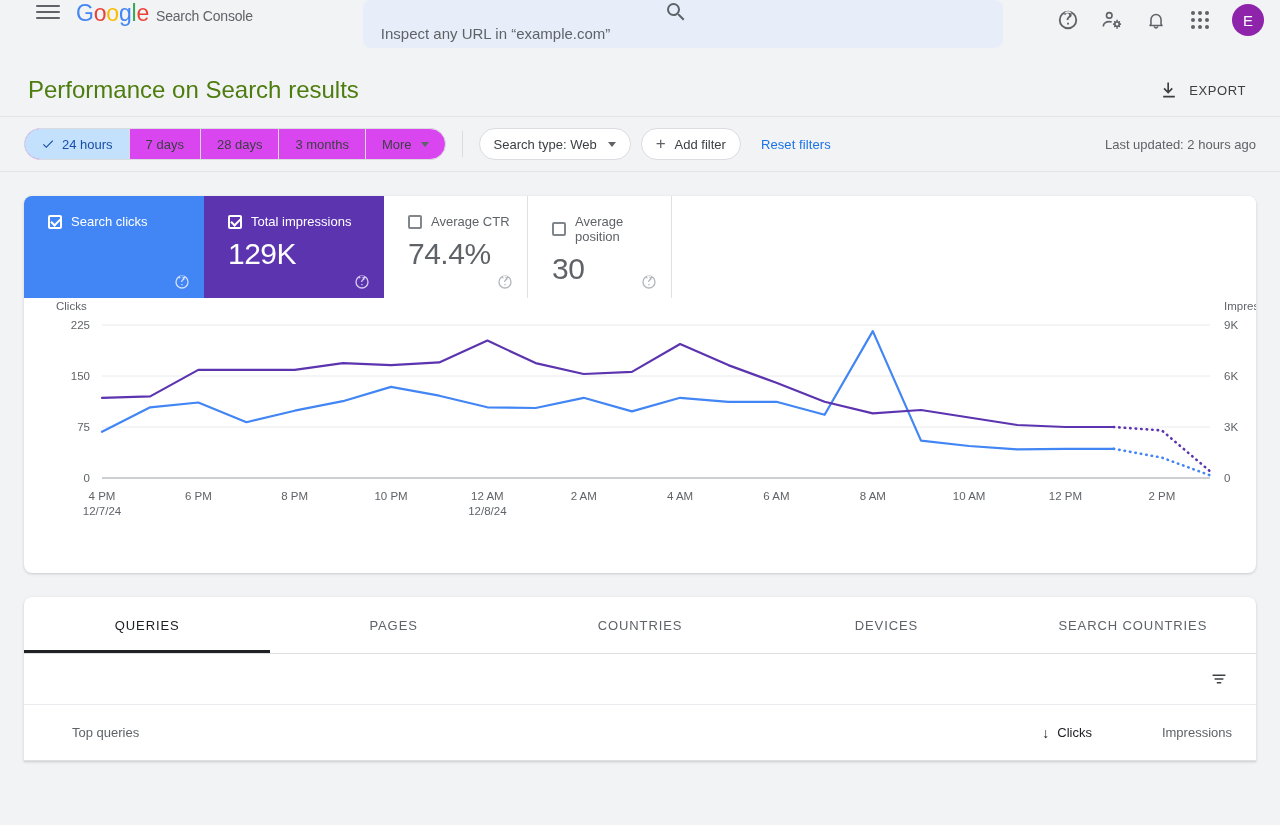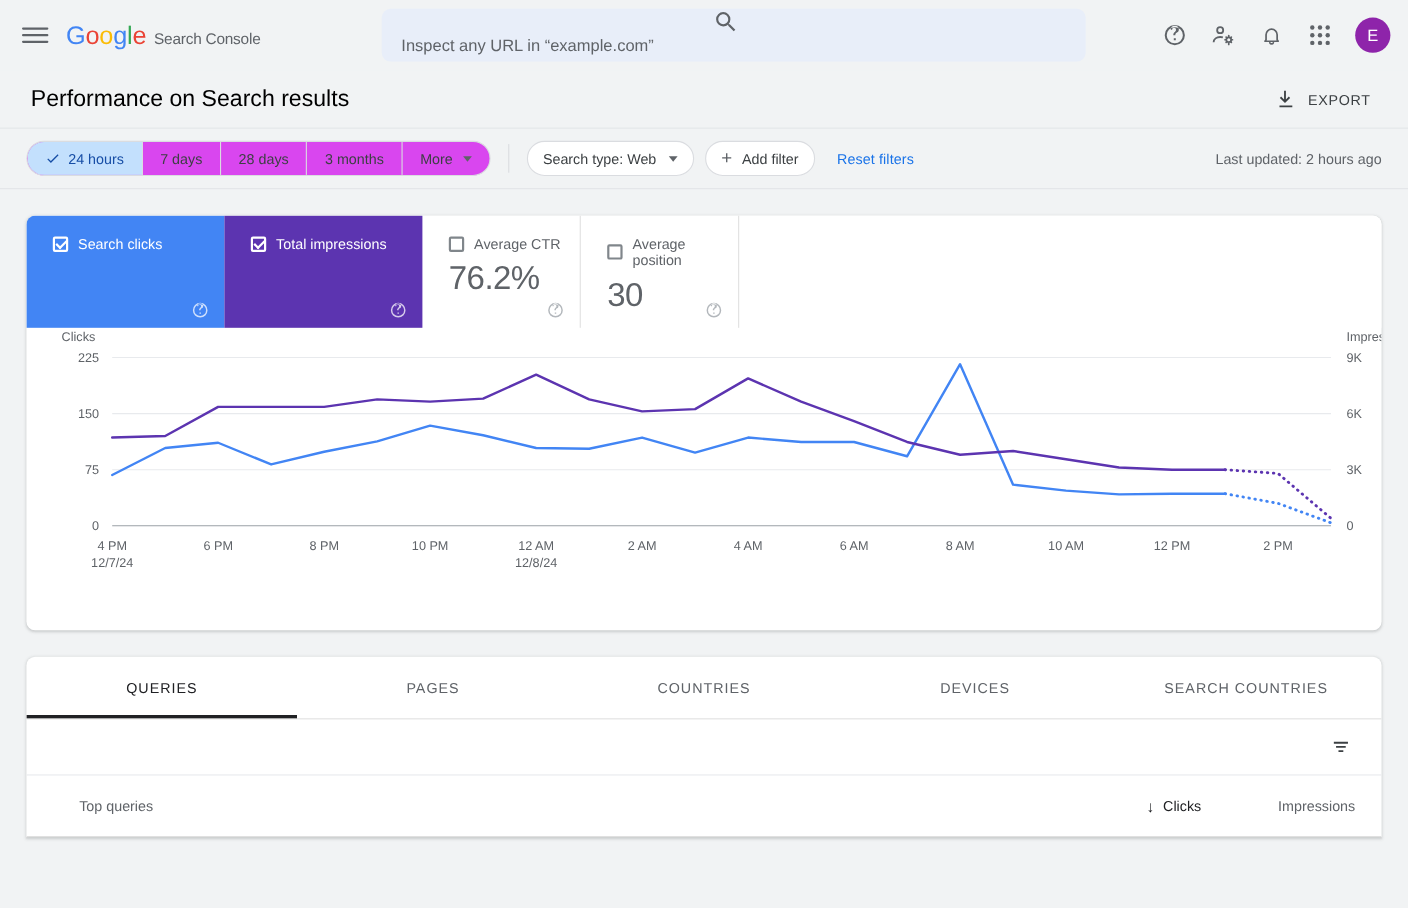--- a/index.html
+++ b/index.html
@@ -9,22 +9,22 @@
     background: #f1f3f4;
     font-family: "Liberation Sans", sans-serif;
     color: #202124;
     overflow: hidden;
   }
 
   
   .header {
     height: 64px;
     display: flex;
-    align-items: center;
-    padding: 0 16px 0 20px;
+    align-items: flex-start;
+    padding: 0 16px 0 36px;
     background: #f1f3f4;
   }
   .hamburger {
     width: 24px; height: 24px;
     display: flex; flex-direction: column; justify-content: center; gap: 4px;
     cursor: pointer; margin-right: 16px;
   }
   .hamburger span { display:block; height: 2px; background: #5f6368; border-radius: 1px; }
   .brand {
     display: flex; align-items: baseline;
@@ -68,21 +68,21 @@
     display: flex; align-items: center; justify-content: center;
     font-size: 15px; margin-left: 8px; cursor: pointer;
   }
 
   
   .title-row {
     height: 52px;
     display: flex; align-items: center;
     padding: 0 24px 0 28px;
   }
-  .page-title { font-size: 21px; color: #000000; font-weight: 400; }
+  .page-title { font-size: 24px; color: #4d7c0f; font-weight: 400; }
   .export-btn {
     margin-left: auto;
     display: flex; align-items: center; gap: 10px;
     font-size: 13px; letter-spacing: 0.6px; color: #3c4043;
     cursor: pointer; padding: 8px 10px; border-radius: 4px;
     background: transparent; border: none;
     font-family: "Liberation Sans", sans-serif;
   }
 
   
@@ -327,31 +327,32 @@
       <svg class="m-help" viewBox="0 0 24 24">
         <path fill="#fff" d="M12 2a10 10 0 1 0 0 20 10 10 0 0 0 0-20zm0 18a8 8 0 1 1 0-16 8 8 0 0 1 0 16zm1-3h-2v-2h2v2zm1.07-7.75-.9.92c-.5.51-.67.98-.67 1.83h-2v-.5c0-.88.36-1.68.93-2.25l1.24-1.26c.37-.36.6-.86.6-1.41a2 2 0 1 0-4 0H8a4 4 0 1 1 8 0c0 .88-.36 1.68-.93 2.25z"></path>
       </svg>
     </div>
 
     <div class="metric selected m-impr">
       <div class="m-label">
         <span class="m-box checked"></span>
         <span>Total impressions</span>
       </div>
+      <div class="m-value">129K</div>
       <svg class="m-help" viewBox="0 0 24 24">
         <path fill="#fff" d="M12 2a10 10 0 1 0 0 20 10 10 0 0 0 0-20zm0 18a8 8 0 1 1 0-16 8 8 0 0 1 0 16zm1-3h-2v-2h2v2zm1.07-7.75-.9.92c-.5.51-.67.98-.67 1.83h-2v-.5c0-.88.36-1.68.93-2.25l1.24-1.26c.37-.36.6-.86.6-1.41a2 2 0 1 0-4 0H8a4 4 0 1 1 8 0c0 .88-.36 1.68-.93 2.25z"></path>
       </svg>
     </div>
 
     <div class="metric">
       <div class="m-label">
         <span class="m-box"></span>
         <span>Average CTR</span>
       </div>
-      <div class="m-value">76.2%</div>
+      <div class="m-value">74.4%</div>
       <svg class="m-help" viewBox="0 0 24 24">
         <path fill="#9aa0a6" d="M12 2a10 10 0 1 0 0 20 10 10 0 0 0 0-20zm0 18a8 8 0 1 1 0-16 8 8 0 0 1 0 16zm1-3h-2v-2h2v2zm1.07-7.75-.9.92c-.5.51-.67.98-.67 1.83h-2v-.5c0-.88.36-1.68.93-2.25l1.24-1.26c.37-.36.6-.86.6-1.41a2 2 0 1 0-4 0H8a4 4 0 1 1 8 0c0 .88-.36 1.68-.93 2.25z"></path>
       </svg>
     </div>
 
     <div class="metric">
       <div class="m-label">
         <span class="m-box"></span>
         <span>Average position</span>
       </div>

